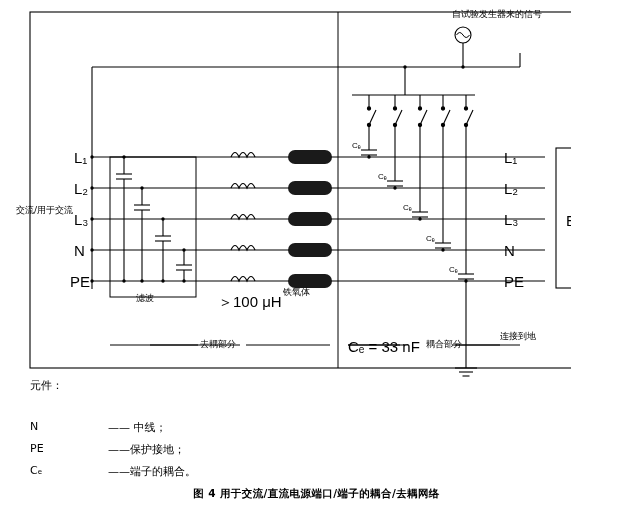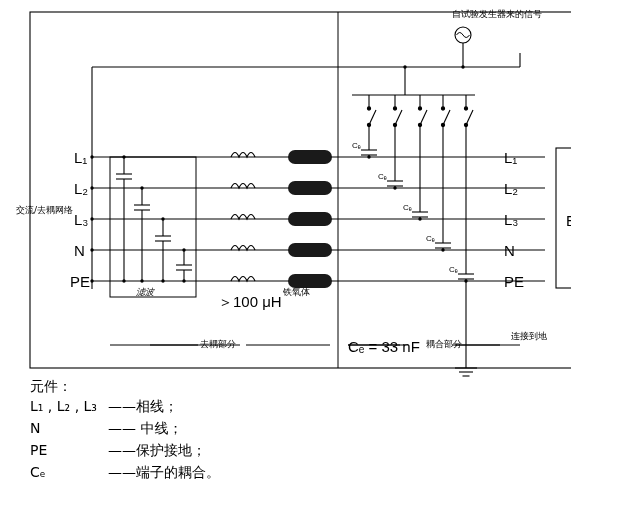--- a/index.html
+++ b/index.html
@@ -44,21 +44,21 @@
     width: 633px;
     text-align: center;
     font-family: "DejaVu Sans", sans-serif;
     font-size: 10.5px;
     font-weight: bold;
     letter-spacing: 0.4px;
   }
   .legend-row {
     position: absolute;
     font-family: "DejaVu Sans", sans-serif;
-    font-size: 14px;
+    font-size: 11px;
     white-space: nowrap;
   }
   .legend-term {
     position: absolute;
     left: 0;
     top: 0;
   }
   .legend-def {
     position: absolute;
     left: 78px;
@@ -254,68 +254,65 @@
     <g stroke="#000" stroke-width="1" fill="none">
       <path d="M110 345 L198 345"></path>
       <path d="M246 345 L330 345"></path>
       <path d="M348 345 L408 345"></path>
       <path d="M452 345 L500 345"></path>
     </g>
   </svg>
 
   <div class="lbl cn" style="left:452px; top:10px;">自试验发生器来的信号</div>
 
-  <div class="lbl cn" style="left:16px; top:206px;">交流/去耦网络</div>
+  <div class="lbl cn" style="left:16px; top:206px;">交流/用于交流</div>
 
   <div class="lbl" style="left:74px; top:150px;">L₁</div>
   <div class="lbl" style="left:74px; top:181px;">L₂</div>
   <div class="lbl" style="left:74px; top:212px;">L₃</div>
   <div class="lbl" style="left:74px; top:243px;">N</div>
   <div class="lbl" style="left:70px; top:274px;">PE</div>
 
   <div class="lbl" style="left:504px; top:150px;">L₁</div>
   <div class="lbl" style="left:504px; top:181px;">L₂</div>
   <div class="lbl" style="left:504px; top:212px;">L₃</div>
   <div class="lbl" style="left:504px; top:243px;">N</div>
   <div class="lbl" style="left:504px; top:274px;">PE</div>
 
   <div class="lbl" style="left:566px; top:213px;">EUT</div>
 
-  <div class="lbl cn" style="left:136px; top:288px;font-style:italic;">滤波</div>
+  <div class="lbl cn" style="left:136px; top:294px;">滤波</div>
   <div class="lbl" style="left:218px; top:294px;">＞100 μH</div>
   <div class="lbl cn" style="left:283px; top:288px;">铁氧体</div>
 
   <div class="lbl" style="left:348px; top:325px;margin-top:14px;">Cₑ = 33 nF</div>
 
   <div class="lbl small" style="left:352px; top:142px;">Cₑ</div>
   <div class="lbl small" style="left:378px; top:173px;">Cₑ</div>
   <div class="lbl small" style="left:403px; top:204px;">Cₑ</div>
   <div class="lbl small" style="left:426px; top:235px;">Cₑ</div>
   <div class="lbl small" style="left:449px; top:266px;">Cₑ</div>
 
   <div class="lbl cn" style="left:200px; top:340px;">去耦部分</div>
   <div class="lbl cn" style="left:410px; top:340px;margin-left:16px;">耦合部分</div>
-  <div class="lbl cn" style="left:500px; top:332px;margin-left:11px;">连接到地</div>
+  <div class="lbl cn" style="left:500px; top:332px;">连接到地</div>
 
   <div class="legend-row" style="left:30px; top:378px;">元件：</div>
 
-  <div class="legend-row" style="left:30px; top:398px; width:300px; height:14px;">
-    <span class="legend-term">L₁ , L₂ , L₃</span>
-    <span class="legend-def">——相线；</span>
-  </div>
 
   <div class="legend-row" style="left:30px; top:420px; width:300px; height:14px;">
     <span class="legend-term">N</span>
     <span class="legend-def">—— 中线；</span>
   </div>
 
   <div class="legend-row" style="left:30px; top:442px; width:300px; height:14px;">
     <span class="legend-term">PE</span>
     <span class="legend-def">——保护接地；</span>
   </div>
 
   <div class="legend-row" style="left:30px; top:464px; width:300px; height:14px;">
     <span class="legend-term">Cₑ</span>
     <span class="legend-def">——端子的耦合。</span>
   </div>
 
+  <div id="caption">图 4   用于交流/直流电源端口/端子的耦合/去耦网络</div>
 
 </div>
 
 </body></html>

